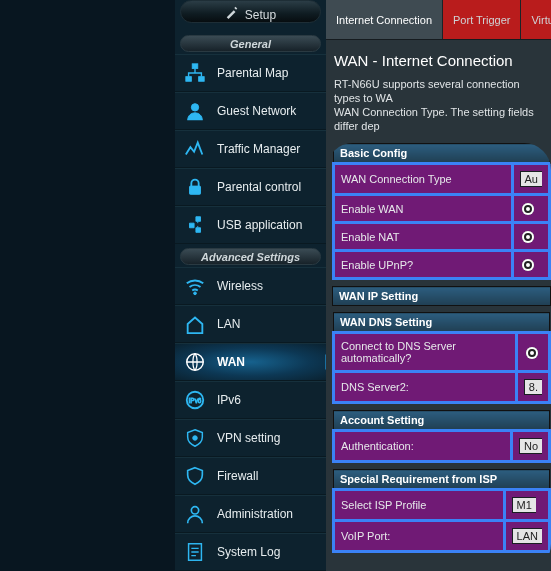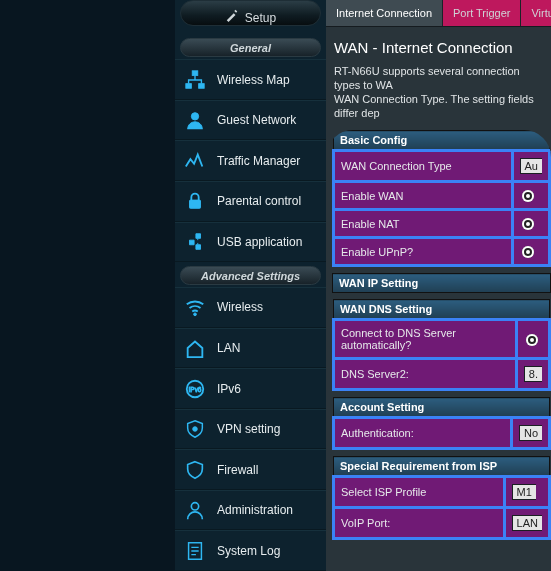--- a/index.html
+++ b/index.html
@@ -106,22 +106,22 @@
     flex: 1;
     background: #29343a;
     position: relative;
     overflow: hidden;
     display: flex;
     flex-direction: column;
   }
   
   .tabs {
     display: flex;
-    background: #be185d;
-    height: 27px;
+    background: #b91c1c;
+    height: 40px;
     border-bottom: 1px solid #151b1f;
   }
   .tab {
     padding: 0 10px;
     font-size: 11px;
     color: #cfd4d7;
     display: flex;
     align-items: center;
     border-right: 1px solid #1b2327;
     cursor: pointer;
@@ -228,21 +228,21 @@
 
     <div class="nav-item">
       <span class="nav-icon">
         <svg viewBox="0 0 24 24">
             <rect x="9" y="2" width="6" height="5" fill="#2eb7f2"></rect>
             <rect x="2" y="16" width="6" height="5" fill="#2eb7f2"></rect>
             <rect x="16" y="16" width="6" height="5" fill="#2eb7f2"></rect>
             <path d="M12 7v5M12 12H5v4M12 12h7v4" stroke="#2eb7f2" stroke-width="1.5" fill="none"></path>
           </svg>
       </span>
-      <span class="nav-label">Wireless Map</span>
+      <span class="nav-label">Parental Map</span>
     </div>
 
     <div class="nav-item">
       <span class="nav-icon">
         <svg viewBox="0 0 24 24">
             <circle cx="12" cy="8" r="4" fill="#2eb7f2"></circle>
             <path d="M4 22c0-5 4-8 8-8s8 3 8 8" fill="#2eb7f2"></path>
           </svg>
       </span>
       <span class="nav-label">Guest Network</span>
@@ -293,20 +293,29 @@
 
     <div class="nav-item">
       <span class="nav-icon">
         <svg viewBox="0 0 24 24">
             <path d="M4 22V12l8-7 8 7v10H4z" stroke="#2eb7f2" stroke-width="2" fill="none"></path>
           </svg>
       </span>
       <span class="nav-label">LAN</span>
     </div>
 
+    <div class="nav-item active">
+      <span class="nav-icon">
+        <svg viewBox="0 0 24 24">
+            <circle cx="12" cy="12" r="9" stroke="#fff" stroke-width="1.6" fill="none"></circle>
+            <path d="M3 12h18M12 3c3 3 3 15 0 18M12 3c-3 3-3 15 0 18" stroke="#fff" stroke-width="1.4" fill="none"></path>
+          </svg>
+      </span>
+      <span class="nav-label">WAN</span>
+    </div>
 
     <div class="nav-item">
       <span class="nav-icon">
         <svg viewBox="0 0 24 24">
             <circle cx="12" cy="12" r="9" stroke="#2eb7f2" stroke-width="2" fill="none"></circle>
             <text x="12" y="15" text-anchor="middle" font-size="7" fill="#2eb7f2">IPv6</text>
           </svg>
       </span>
       <span class="nav-label">IPv6</span>
     </div>

